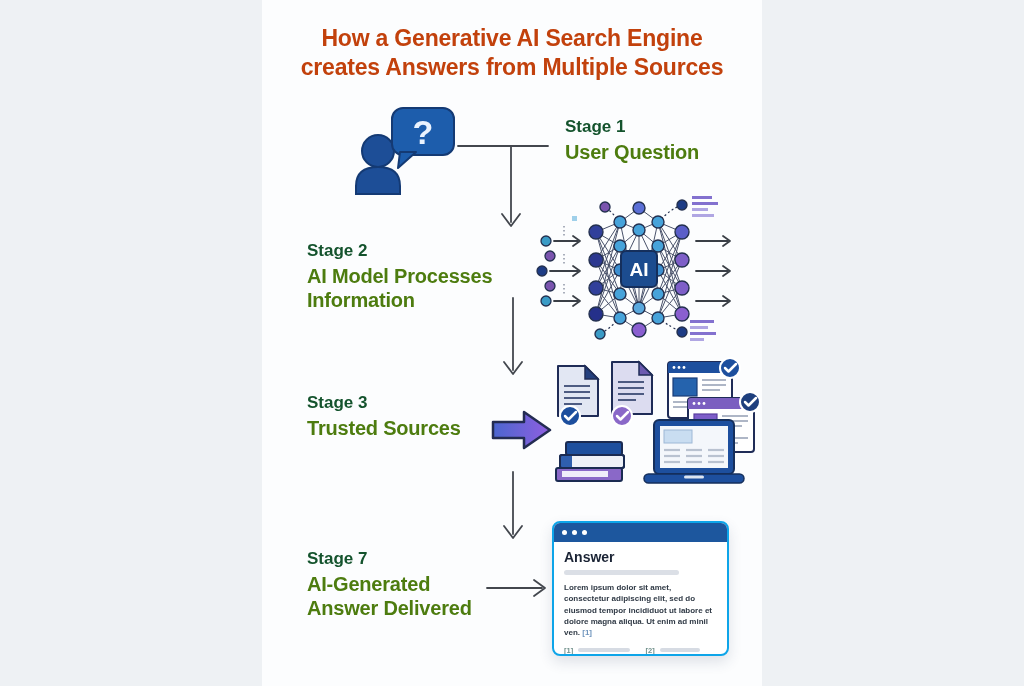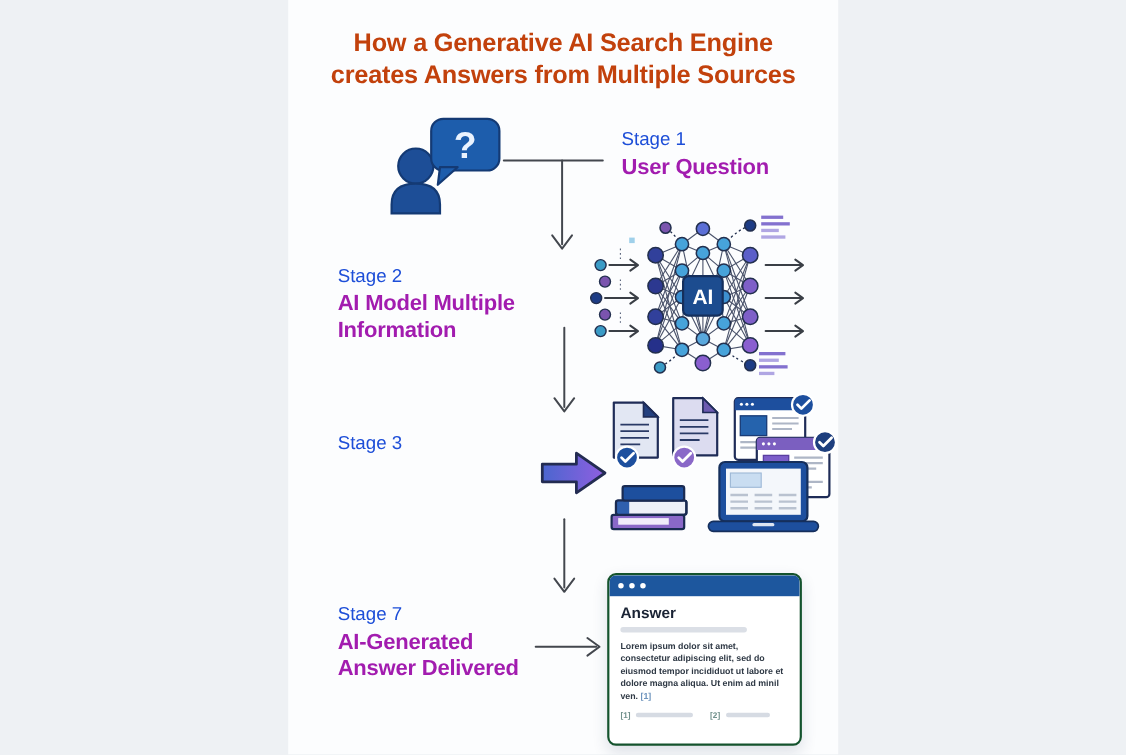--- a/index.html
+++ b/index.html
@@ -14,33 +14,33 @@
     position:absolute;left:262px;top:0;width:500px;height:686px;
     background:#fcfdfe;
   }
   .abs{position:absolute;}
   .page-title{
     position:absolute;left:262px;top:24px;width:500px;
     text-align:center;color:#c2410c;font-weight:bold;
     font-size:23px;line-height:29px;letter-spacing:-0.2px;
   }
   .stage-label{
-    font-size:17px;color:#1d4ed8;font-weight:400;line-height:21px;
+    font-size:17px;color:#14532d;font-weight:700;line-height:21px;
     margin:0 0 3px 0;
   }
   .stage-title{
-    font-size:20px;line-height:24px;color:#a21caf;font-weight:bold;margin:0;
+    font-size:20px;line-height:24px;color:#4d7c0f;font-weight:bold;margin:0;
     letter-spacing:-0.2px;
   }
   .connector-layer{position:absolute;left:0;top:0;pointer-events:none;}
 
   
   .answer-window{
-    position:absolute;left:552px;top:521px;width:177px;height:157px;
-    background:#ffffff;border:2px solid #14532d;border-radius:8px;
+    position:absolute;left:552px;top:521px;width:177px;height:135px;
+    background:#ffffff;border:2px solid #0ea5e9;border-radius:8px;
     box-shadow:0 6px 14px rgba(40,55,95,0.14);
     overflow:hidden;box-sizing:border-box;
   }
   .answer-titlebar{
     height:19px;background:#1d579e;display:flex;align-items:center;
     padding-left:8px;gap:5px;
   }
   .answer-dot{width:5px;height:5px;border-radius:50%;background:#ffffff;}
   .answer-body{padding:7px 10px 6px 10px;}
   .answer-heading{font-size:14px;font-weight:bold;color:#1a2334;margin:0 0 5px 0;}
@@ -104,21 +104,21 @@
     </g>
   </svg>
 
   <div class="abs" style="left:565px;top:116px;">
     <p class="stage-label">Stage 1</p>
     <p class="stage-title">User Question</p>
   </div>
 
   <div class="abs" style="left:307px;top:240px;">
     <p class="stage-label">Stage 2</p>
-    <p class="stage-title">AI Model Multiple</p>
+    <p class="stage-title">AI Model Processes</p>
     <p class="stage-title">Information</p>
   </div>
 
   <svg class="abs" style="left:534px;top:194px;" width="212" height="150" viewBox="0 0 212 150">
 
     <g stroke="#2a3450" stroke-width="1" opacity="0.85">
       <line x1="62" y1="38" x2="86" y2="28"></line>
         <line x1="62" y1="38" x2="86" y2="52"></line>
         <line x1="62" y1="38" x2="86" y2="76"></line>
         <line x1="62" y1="38" x2="86" y2="100"></line>
@@ -269,20 +269,21 @@
     </g>
 
     <g>
       <rect x="87" y="57" width="36" height="36" rx="5" fill="#1c4c8f" stroke="#152f5c" stroke-width="2"></rect>
       <text x="105" y="82" text-anchor="middle" font-size="19" font-weight="bold" fill="#ffffff" font-family="Liberation Sans, sans-serif">AI</text>
     </g>
   </svg>
 
   <div class="abs" style="left:307px;top:392px;">
     <p class="stage-label">Stage 3</p>
+    <p class="stage-title">Trusted Sources</p>
   </div>
 
   <svg class="abs" style="left:490px;top:408px;" width="64" height="44" viewBox="0 0 64 44">
     <defs>
       <linearGradient id="ga" x1="0" y1="0" x2="1" y2="0">
         <stop offset="0" stop-color="#4b66cf"></stop>
           <stop offset="1" stop-color="#8f5fe0"></stop>
       </linearGradient>
     </defs>
     <polygon points="3,14 34,14 34,4 60,22 34,40 34,30 3,30" fill="url(#ga)" stroke="#232c52" stroke-width="2.5" stroke-linejoin="round"></polygon>

